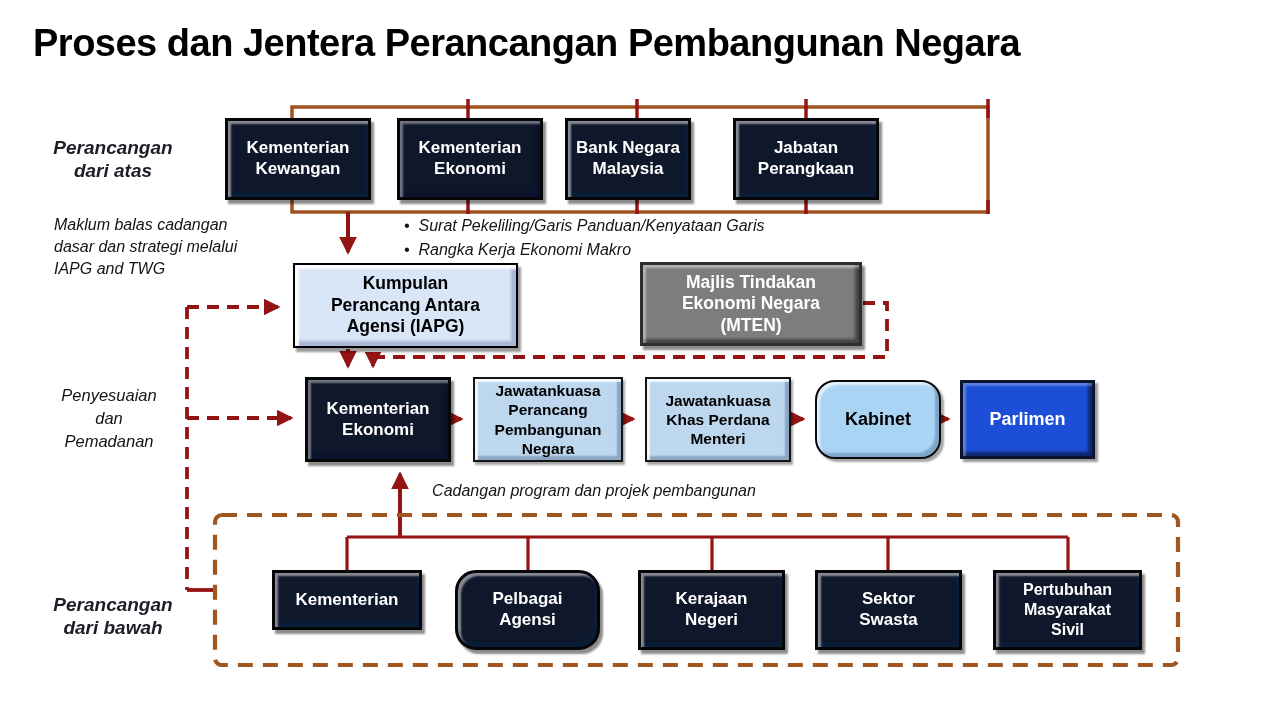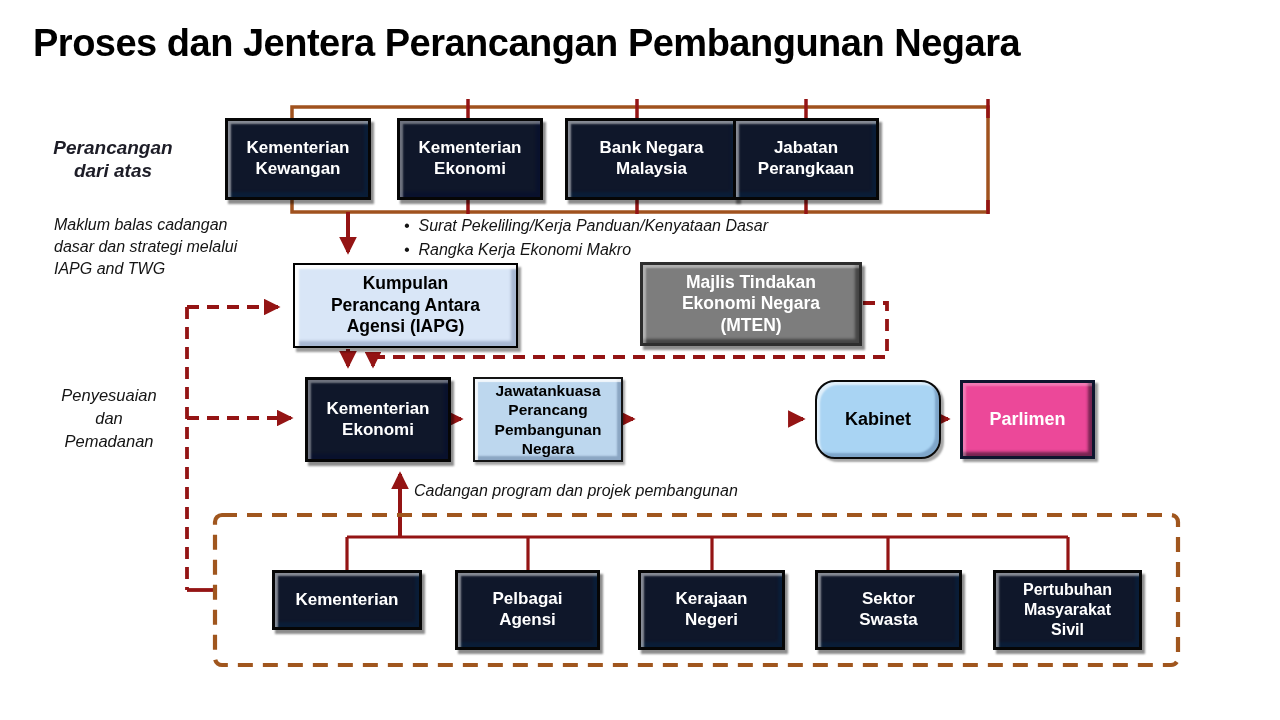--- a/index.html
+++ b/index.html
@@ -13,21 +13,21 @@
   .bev-cyan{background:#0f172a;border:3px solid #060606;color:#fff;
      box-shadow:3px 4px 2px rgba(0,0,0,.45), inset 3px 3px 2px rgba(255,255,255,.5), inset -4px -5px 3px rgba(0,40,80,.35);}
   .bev-blue{background:#0f172a;border:3px solid #060606;color:#fff;
      box-shadow:3px 4px 2px rgba(0,0,0,.45), inset 3px 3px 2px rgba(255,255,255,.4), inset -4px -5px 3px rgba(0,10,50,.4);}
   .bev-light{background:#BDD7EE;border:2px solid #141414;color:#000;
      box-shadow:2px 3px 2px rgba(0,0,0,.35), inset 3px 3px 1px rgba(255,255,255,.8), inset -4px -4px 2px rgba(45,75,115,.35);}
   .bev-pale{background:#D9E6F7;border:2px solid #000;color:#000;
      box-shadow:3px 4px 2px rgba(0,0,0,.4), inset 4px 4px 2px rgba(255,255,255,.9), inset -5px -5px 3px rgba(95,115,155,.4);}
   .bev-kab{background:#A9D4F3;border:2px solid #0a0a0a;color:#000;
      box-shadow:3px 3px 2px rgba(0,0,0,.35), inset 3px 3px 2px rgba(255,255,255,.65), inset -4px -4px 2px rgba(30,60,110,.3);}
-  .bev-navy{background:#ec4899;border:3px solid #0D152E;color:#fff;
+  .bev-navy{background:#1d4ed8;border:3px solid #0D152E;color:#fff;
      box-shadow:3px 3px 2px rgba(0,0,0,.4), inset 3px 3px 2px rgba(255,255,255,.28), inset -4px -4px 3px rgba(0,0,10,.5);}
   .bev-gray{background:#7D7D7D;border:3px solid #2E2E2E;color:#fff;
      box-shadow:3px 4px 2px rgba(0,0,0,.45), inset 3px 3px 2px rgba(255,255,255,.4), inset -4px -4px 3px rgba(0,0,0,.45);}
   .side-label{position:absolute;color:#1D1D27;z-index:2;}
   .bold-italic{font-weight:700;font-style:italic;font-size:19px;line-height:1.2;text-align:center;}
   .plain-italic{font-style:italic;color:#141414;line-height:1.38;}
   .bullets{position:absolute;left:404px;top:217px;z-index:2;margin:0;padding:0;list-style:none;
            font-style:italic;font-size:16px;color:#141414;}
   .bullets li{margin:0 0 6px 0;white-space:nowrap;}
   .bullets li::before{content:"\2022\00a0\00a0";}
@@ -88,40 +88,42 @@
     <path d="M400,537 L400,474" fill="none" stroke="#941414" stroke-width="4" marker-end="url(#ah)"></path>
 
     <rect x="215" y="515" width="963" height="150" rx="7" fill="none" stroke="#A0561E" stroke-width="4.2" stroke-dasharray="15 10"></rect>
   </svg>
 
   <div class="title">Proses dan Jentera Perancangan Pembangunan Negara</div>
 
   <div class="side-label bold-italic" style="left:40px;top:137px;width:146px;">Perancangan dari atas</div>
   <div class="side-label plain-italic" style="left:58px;top:384px;width:102px;font-size:16.5px;text-align:center;">Penyesuaian dan Pemadanan</div>
   <div class="side-label plain-italic" style="left:54px;top:214px;width:208px;font-size:16px;">Maklum balas cadangan dasar dan strategi melalui IAPG and TWG</div>
+  <div class="side-label bold-italic" style="left:38px;top:594px;width:150px;">Perancangan dari bawah</div>
 
   <ul class="bullets">
-    <li>Surat Pekeliling/Kerja Panduan/Kenyataan Dasar</li>
+    <li>Surat Pekeliling/Garis Panduan/Kenyataan Garis</li>
     <li>Rangka Kerja Ekonomi Makro</li>
   </ul>
 
   <div class="box bev-cyan" style="left:225px;top:118px;width:146px;height:82px;font-size:17px;">Kementerian Kewangan</div>
   <div class="box bev-blue" style="left:397px;top:118px;width:146px;height:82px;font-size:17px;">Kementerian Ekonomi</div>
-  <div class="box bev-cyan" style="left:565px;top:118px;width:173px;height:82px;font-size:17px;">Bank Negara Malaysia</div>
+  <div class="box bev-cyan" style="left:565px;top:118px;width:126px;height:82px;font-size:17px;">Bank Negara Malaysia</div>
   <div class="box bev-cyan" style="left:733px;top:118px;width:146px;height:82px;font-size:17px;">Jabatan Perangkaan</div>
 
   <div class="box bev-pale" style="left:293px;top:263px;width:225px;height:85px;font-size:17.5px;padding:0 22px;">Kumpulan Perancang Antara Agensi (IAPG)</div>
   <div class="box bev-gray" style="left:640px;top:262px;width:222px;height:84px;font-size:17.5px;padding:0 27px;">Majlis Tindakan Ekonomi Negara (MTEN)</div>
 
   <div class="box bev-blue" style="left:305px;top:377px;width:146px;height:85px;font-size:17px;">Kementerian Ekonomi</div>
   <div class="box bev-light" style="left:473px;top:377px;width:150px;height:85px;font-size:15.5px;line-height:1.24;">Jawatankuasa Perancang Pembangunan Negara</div>
+  <div class="box bev-light" style="left:645px;top:377px;width:146px;height:85px;font-size:15.5px;line-height:1.24;padding:0 10px;">Jawatankuasa Khas Perdana Menteri</div>
   <div class="box bev-kab" style="left:815px;top:380px;width:126px;height:79px;font-size:18px;border-radius:20px;">Kabinet</div>
   <div class="box bev-navy" style="left:960px;top:380px;width:135px;height:79px;font-size:18px;">Parlimen</div>
 
-  <div class="side-label plain-italic" style="left:414px;top:480px;width:360px;font-size:16px;white-space:nowrap;">Cadangan program dan projek pembangunan</div>
+  <div class="side-label plain-italic" style="left:414px;top:480px;width:360px;font-size:16px;white-space:nowrap;text-align:center;">Cadangan program dan projek pembangunan</div>
 
   <div class="box bev-cyan" style="left:272px;top:570px;width:150px;height:60px;font-size:17px;">Kementerian</div>
-  <div class="box bev-cyan" style="left:455px;top:570px;width:145px;height:80px;font-size:17px;padding:0 28px;">Pelbagai Agensi</div>
+  <div class="box bev-cyan" style="left:455px;top:570px;width:145px;height:80px;font-size:17px;padding:0 28px;border-radius:21px;">Pelbagai Agensi</div>
   <div class="box bev-cyan" style="left:638px;top:570px;width:147px;height:80px;font-size:17px;padding:12px 28px;">Kerajaan Negeri</div>
   <div class="box bev-cyan" style="left:815px;top:570px;width:147px;height:80px;font-size:17px;padding:0 30px;">Sektor Swasta</div>
   <div class="box bev-cyan" style="left:993px;top:570px;width:149px;height:80px;font-size:16px;line-height:1.25;padding:0 20px;">Pertubuhan Masyarakat Sivil</div>
 
 </div>
 
 </body></html>

